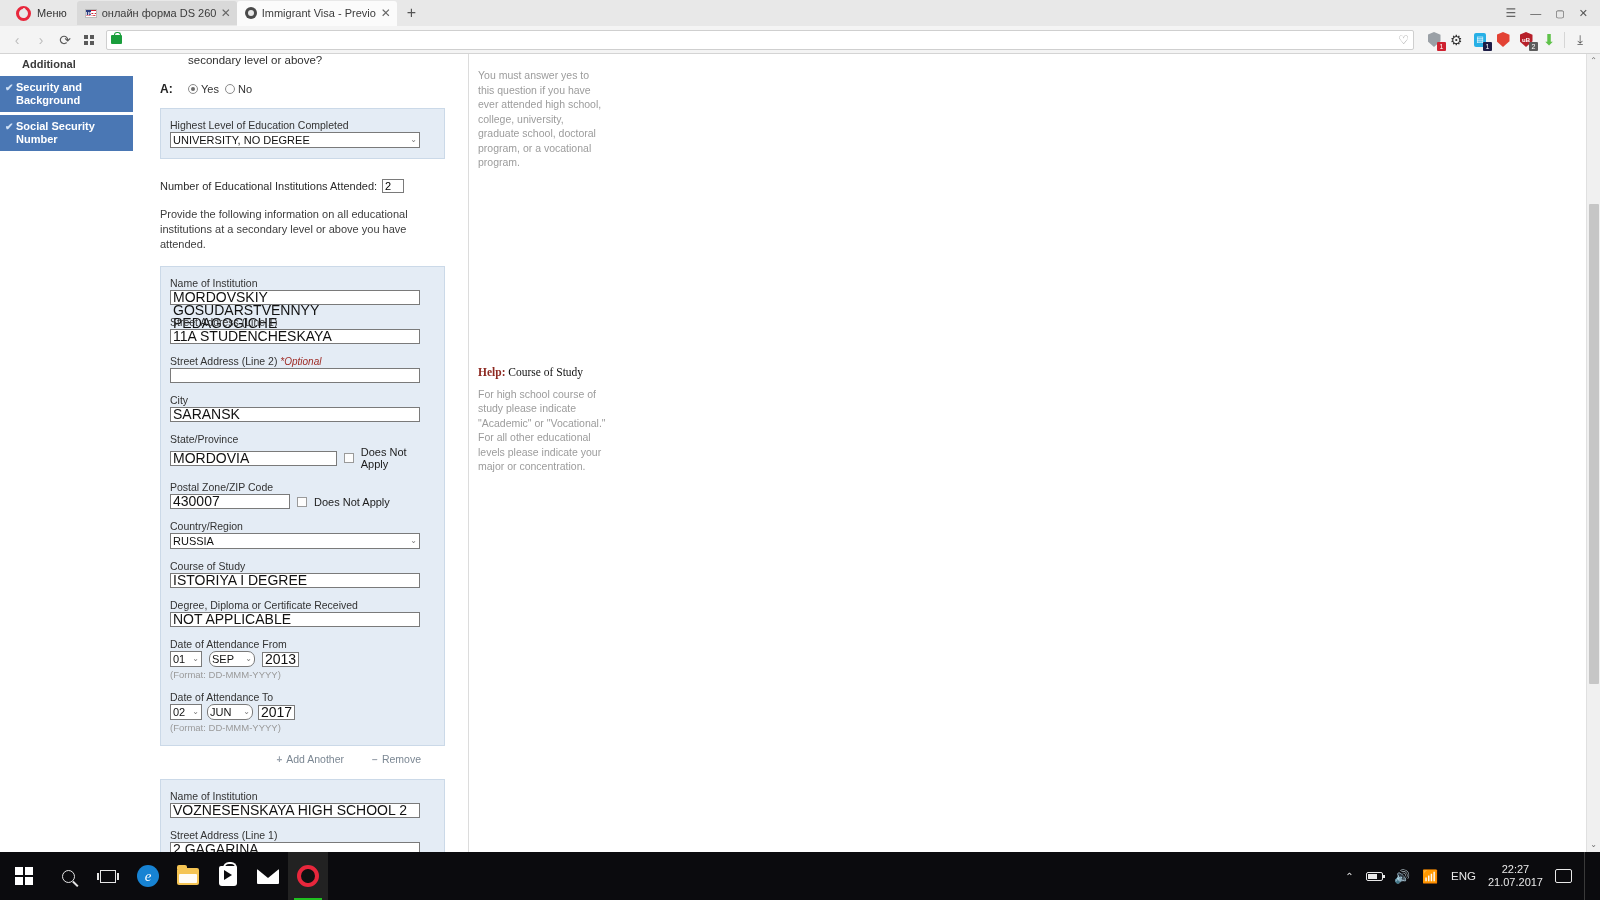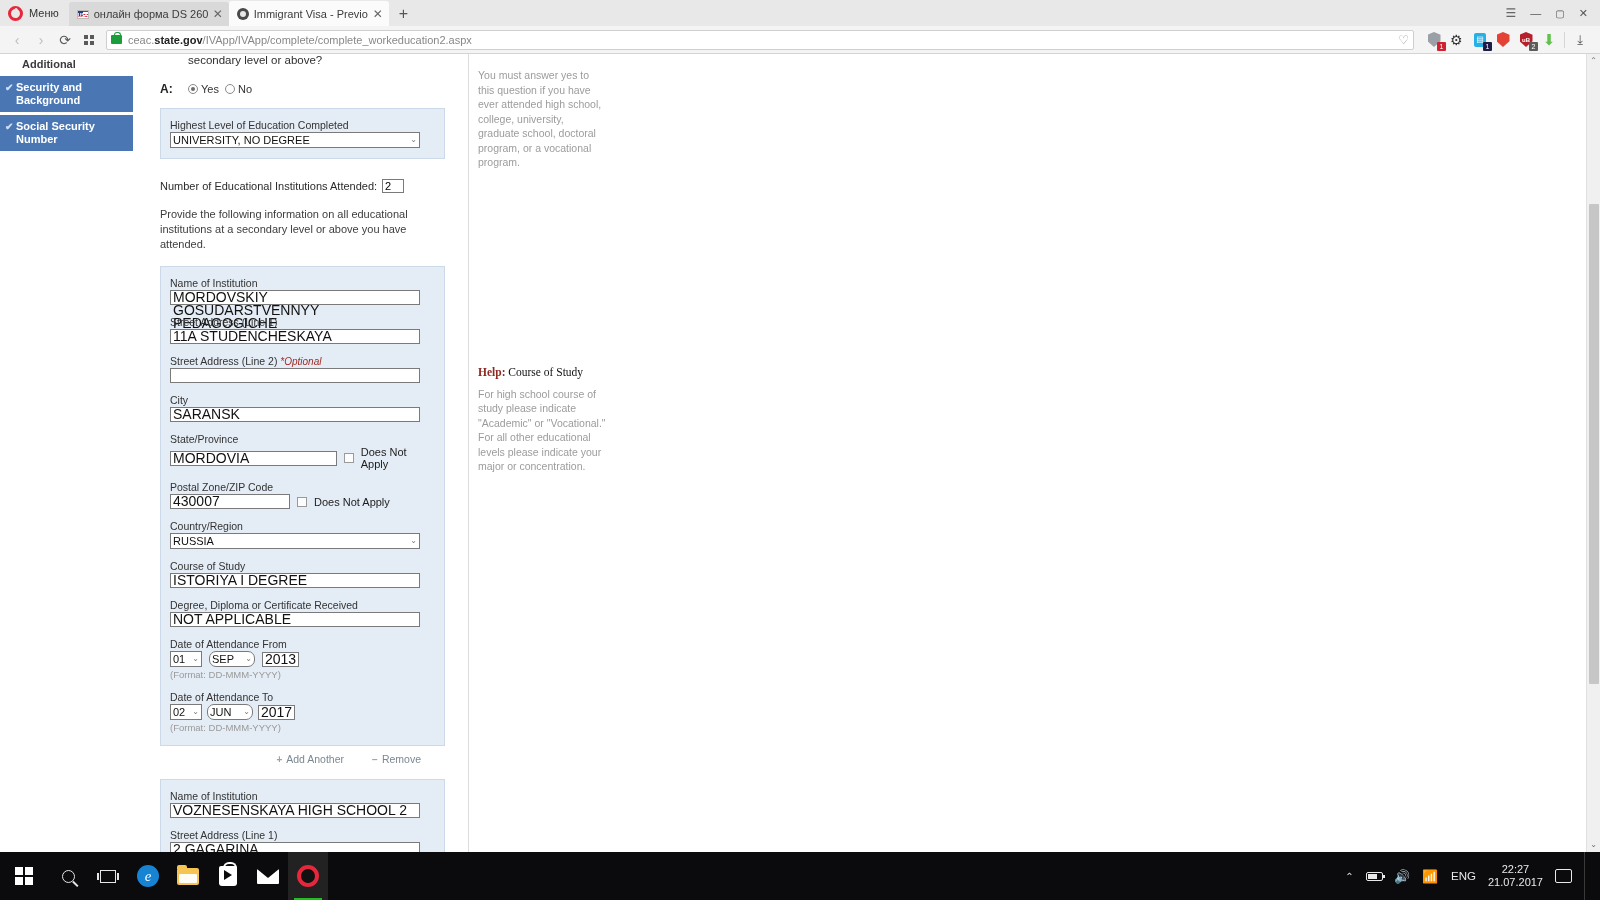--- a/index.html
+++ b/index.html
@@ -7,21 +7,21 @@
   body {
     width:1600px; height:900px; overflow:hidden;
     font-family:"Liberation Sans", sans-serif;
     background:#ffffff;
     -webkit-font-smoothing:antialiased;
   }
 
   
   .browser { width:1600px; height:852px; background:#f1f1f1; position:relative; }
 
-  .tabstrip { height:26px; background:#e8e8e8; display:flex; align-items:flex-end; padding-left:0; position:relative; }
+  .tabstrip { height:26px; background:#e8e8e8; display:flex; align-items:center; padding-left:8px; position:relative; }
   .opera-menu { display:flex; align-items:center; gap:6px; padding:0 10px 0 8px; height:26px; }
   .opera-logo {
     width:15px; height:15px; border-radius:50%;
     background:#e8e8e8;
     border:3px solid #e8273c;
     position:relative;
   }
   .opera-logo::after{
     content:""; position:absolute; left:2.5px; top:-0.5px; width:4px; height:10px;
     background:#e8e8e8; border-radius:50%;
@@ -270,21 +270,20 @@
       <span class="grid-icon">
           <i></i>
           <i></i>
           <i></i>
           <i></i>
         </span>
     </div>
 
     <div class="urlbar">
       <span class="lock"></span>
-      <span class="url"><span>ceac.</span><b>state.gov</b><span>/IVApp/IVApp/complete/complete_workeducation2.aspx</span></span>
       <span class="heart">♡</span>
     </div>
 
     <div class="ext-tray">
       <span class="ext">
         <span class="shield"></span>
         <span class="badge" style="background:#cf2130">1</span>
       </span>
       <span class="ext">
           <span class="gear">⚙</span>

